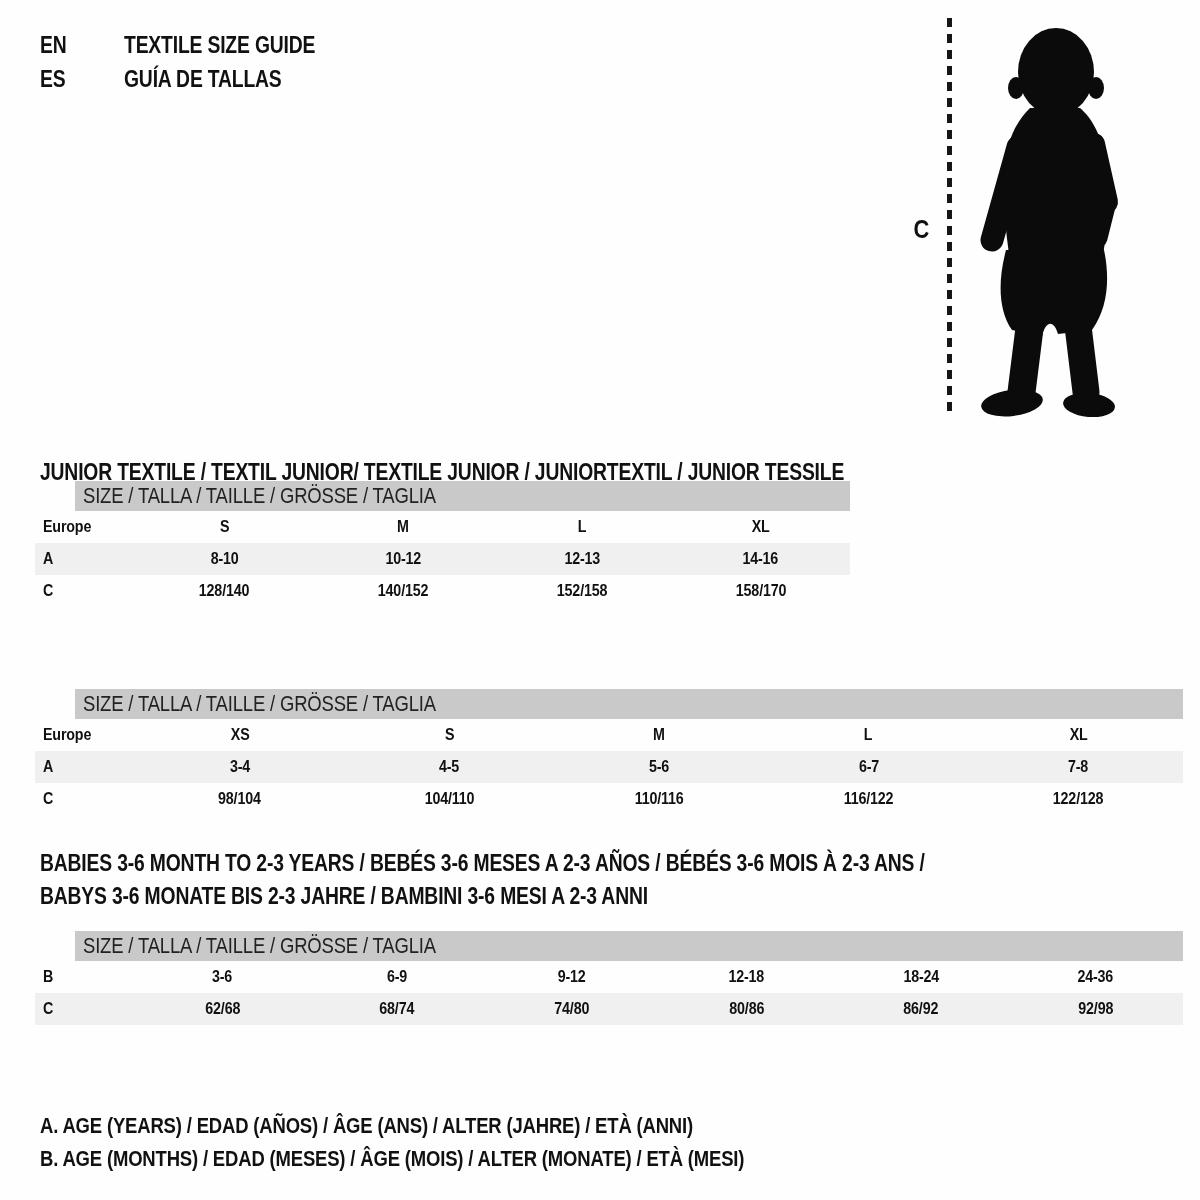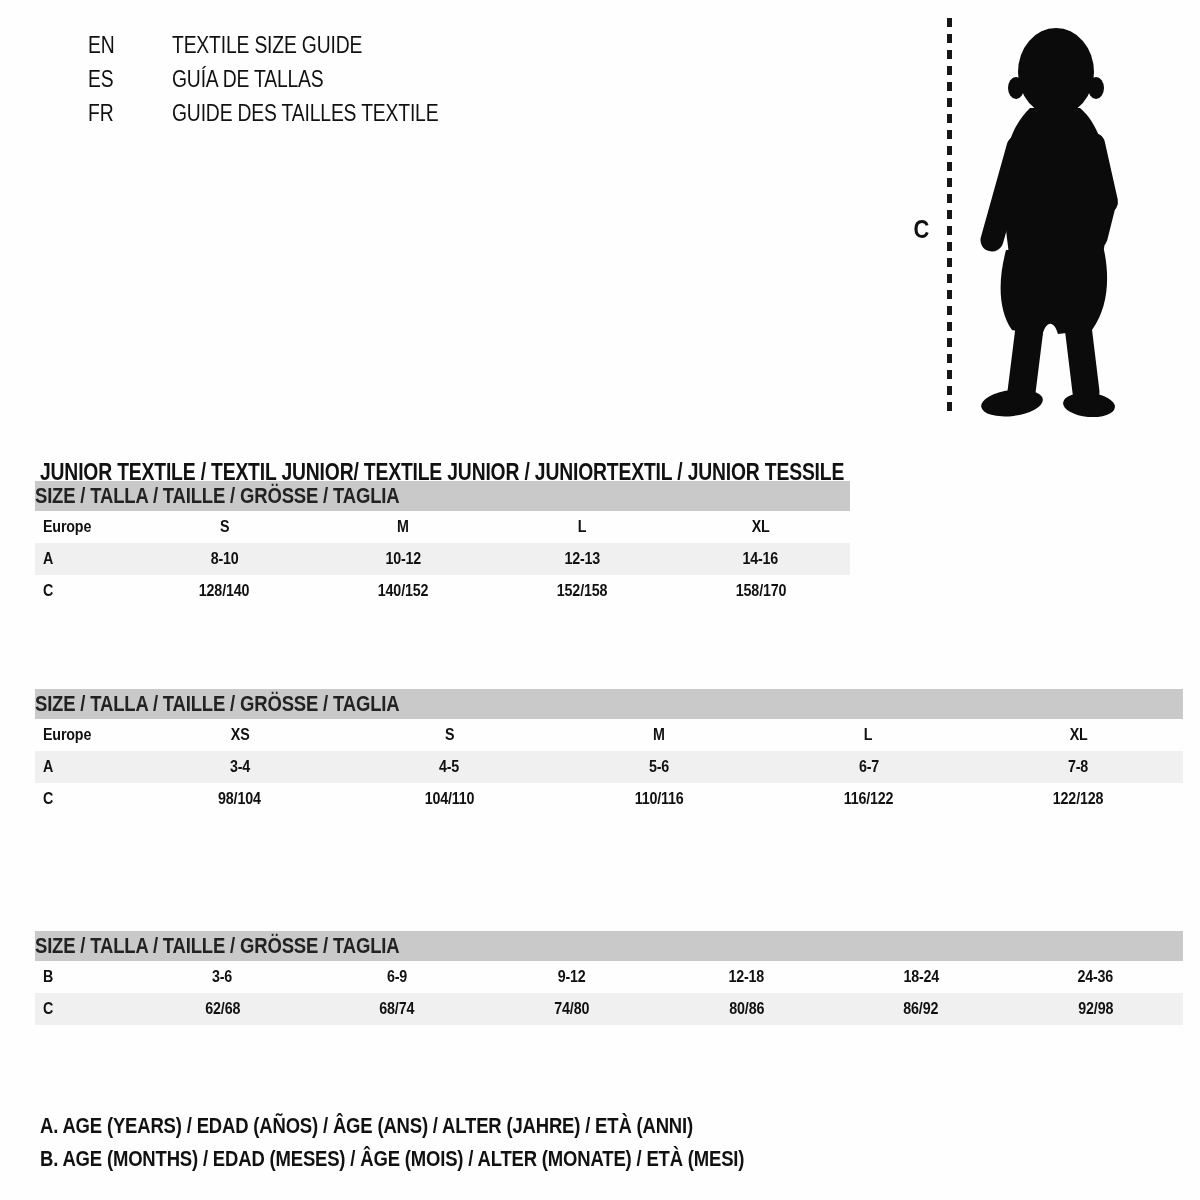--- a/index.html
+++ b/index.html
@@ -11,36 +11,36 @@
   html,body{background:#ffffff;}
   body{font-family:"Liberation Sans","DejaVu Sans",sans-serif;color:var(--ink);}
   .page{position:relative;width:1200px;height:1200px;background:#fefefe;overflow:hidden;}
 
   
   .cond{display:inline-block;transform:scaleX(0.84);transform-origin:center center;white-space:nowrap;letter-spacing:-0.2px;}
   .condL{transform-origin:left center;}
 
   
   .lang-block{position:absolute;left:40px;top:28px;}
-  .lang-row{height:34px;line-height:34px;font-size:23px;font-weight:400;margin-left:48px;}
+  .lang-row{height:34px;line-height:34px;font-size:23px;font-weight:700;}
   .lang-code{display:inline-block;width:78px;vertical-align:top;}
 
   
   .measure-line{position:absolute;left:947px;top:18px;width:5px;height:397px;
     background:repeating-linear-gradient(to bottom,#161616 0 9px,transparent 9px 16px);}
   .measure-label{position:absolute;left:912px;top:214px;font-size:26px;font-weight:700;}
   .silhouette{position:absolute;left:968px;top:12px;width:175px;height:405px;}
 
   
   .section-title{position:absolute;font-size:23px;font-weight:700;line-height:26px;}
   .title-sub{font-size:0.62em;vertical-align:-2px;}
 
   
   .size-table-block{position:absolute;}
-  .size-bar{height:30px;line-height:30px;background:var(--size-bar-bg);font-size:22px;font-weight:700;color:#222;padding-left:0;}
+  .size-bar{height:30px;line-height:30px;background:var(--size-bar-bg);font-size:22px;font-weight:400;color:#222;padding-left:8px;margin-left:40px;}
   table.size-table{width:100%;border-collapse:collapse;table-layout:fixed;}
   table.size-table td{height:32px;vertical-align:middle;text-align:center;font-size:17px;font-weight:700;padding:0;}
   table.size-table td.row-label{width:100px;text-align:left;padding-left:8px;}
   table.size-table tr.shaded{background:var(--shaded-row-bg);}
 
   
   .legend{position:absolute;left:40px;top:1072px;margin-top:37px;}
   .legend-line{height:33px;line-height:33px;font-size:22px;font-weight:700;}
 </style>
 </head>
@@ -49,24 +49,20 @@
 <div class="page">
 
   <div class="lang-block">
     <div class="lang-row">
       <span class="lang-code"><span class="cond condL">EN</span></span>
       <span class="cond condL">TEXTILE SIZE GUIDE</span>
     </div>
     <div class="lang-row">
       <span class="lang-code"><span class="cond condL">ES</span></span>
       <span class="cond condL">GUÍA DE TALLAS</span>
-    </div>
-    <div class="lang-row">
-      <span class="lang-code"><span class="cond condL">FR</span></span>
-      <span class="cond condL">GUIDE DES TAILLES TEXTILE</span>
     </div>
   </div>
 
   <div class="measure-line"></div>
   <div class="measure-label"><span class="cond">C</span></div>
   <svg class="silhouette" viewBox="0 0 175 405" xmlns="http://www.w3.org/2000/svg">
     <g fill="#0b0b0b" stroke="none">
       <ellipse cx="88" cy="60" rx="38" ry="44"></ellipse>
       <ellipse cx="48" cy="76" rx="8" ry="11"></ellipse>
       <ellipse cx="128" cy="76" rx="8" ry="11"></ellipse>
@@ -145,20 +141,24 @@
             <td><span class="cond">98/104</span></td>
             <td><span class="cond">104/110</span></td>
             <td><span class="cond">110/116</span></td>
             <td><span class="cond">116/122</span></td>
             <td><span class="cond">122/128</span></td>
           </tr>
         </tbody>
       </table>
   </div>
 
+  <div class="section-title" style="left:40px;top:850px;">
+    <span class="cond condL">BABIES 3-6 MONTH TO 2-3 YEARS / BEBÉS 3-6 MESES A 2-3 AÑOS / BÉBÉS 3-6 MOIS À 2-3 ANS /</span><br>
+    <span class="cond condL" style="margin-top:7px;">BABYS 3-6 MONATE BIS 2-3 JAHRE / BAMBINI 3-6 MESI A 2-3 ANNI</span>
+  </div>
   <div class="size-table-block" style="left:35px;top:931px;width:1148px;">
     <div class="size-bar">
       <span class="cond condL">SIZE / TALLA / TAILLE / GRÖSSE / TAGLIA</span>
     </div>
     <table class="size-table">
         <tbody>
           <tr>
             <td class="row-label"><span class="cond condL">B</span></td>
             <td><span class="cond">3-6</span></td>
             <td><span class="cond">6-9</span></td>

